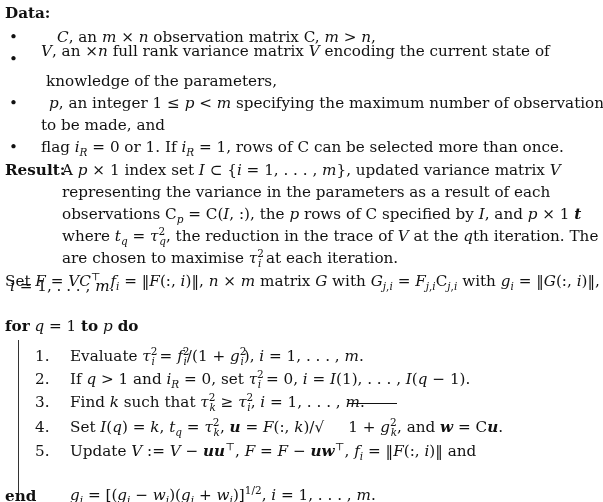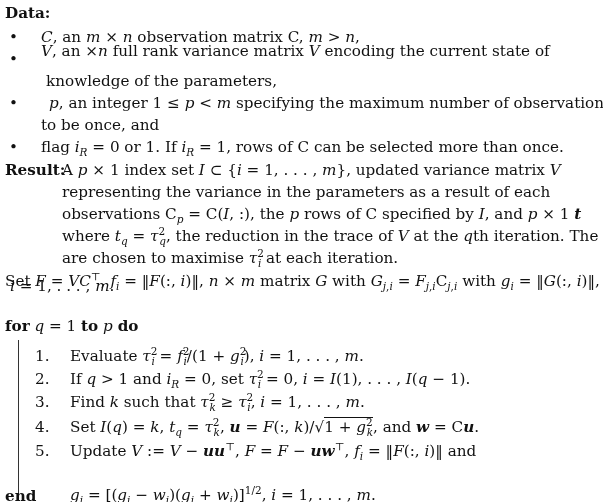--- a/index.html
+++ b/index.html
@@ -11,44 +11,44 @@
   }
   .algo { position: absolute; left: 5px; top: 0; width: 596px; }
   .line { position: absolute; white-space: nowrap; text-align: right; }
   .b { font-weight: bold; }
   i, .m { font-style: italic; }
   .bi { font-weight: bold; font-style: italic; }
   sub, sup { font-size: 10.5px; line-height: 0; }
   .bullet { position: absolute; left: 4px; }
   .bar { position: absolute; left: 13px; top: 340px; width: 1.3px; height: 161px; background: #333; }
   .num { position: absolute; }
-  .sqrt { border-top: 1px solid #111; padding-top: 0; }
+  .sqrt { border-top: 1px solid #111; padding-top: 14px; margin-left: 24px; }
 </style>
 </head>
 <body>
 
 <div class="algo">
 
   <div class="line b" style="top:2px;left:0">Data:</div>
 
   <div>
     <span class="line bullet" style="top:26px">•</span>
-    <div class="line" style="top:26px;left:36px"><i>C</i>, an <i>m</i> × <i>n</i> observation matrix C, <i>m</i> &gt; <i>n</i>,</div>
+    <div class="line" style="top:26px;left:52px"><i>C</i>, an <i>m</i> × <i>n</i> observation matrix C, <i>m</i> &gt; <i>n</i>,</div>
   </div>
 
   <div>
     <span class="line bullet" style="top:48px">•</span>
     <div class="line" style="top:40px;left:36px"><i>V</i>, an ×<i>n</i> full rank variance matrix <i>V</i> encoding the current state of</div>
     <div class="line" style="top:70px;left:41px">knowledge of the parameters,</div>
   </div>
 
   <div>
     <span class="line bullet" style="top:92px">•</span>
     <div class="line" style="top:92px;left:44px"><i>p</i>, an integer 1 ≤ <i>p</i> &lt; <i>m</i> specifying the maximum number of observations</div>
-    <div class="line" style="top:114px;left:36px">to be once, and</div>
+    <div class="line" style="top:114px;left:36px">to be made, and</div>
   </div>
 
   <div>
     <span class="line bullet" style="top:136px">•</span>
     <div class="line" style="top:136px;left:36px">flag <i>i</i><sub><i>R</i></sub> = 0 or 1. If <i>i</i><sub><i>R</i></sub> = 1, rows of C can be selected more than once.</div>
   </div>
 
   <div>
     <span class="line b" style="top:159px;left:0">Result:</span>
     <div class="line" style="top:159px;left:57px">A <i>p</i> × 1 index set <i>I</i> ⊂ {<i>i</i> = 1, . . . , <i>m</i>}, updated variance matrix <i>V</i></div>

